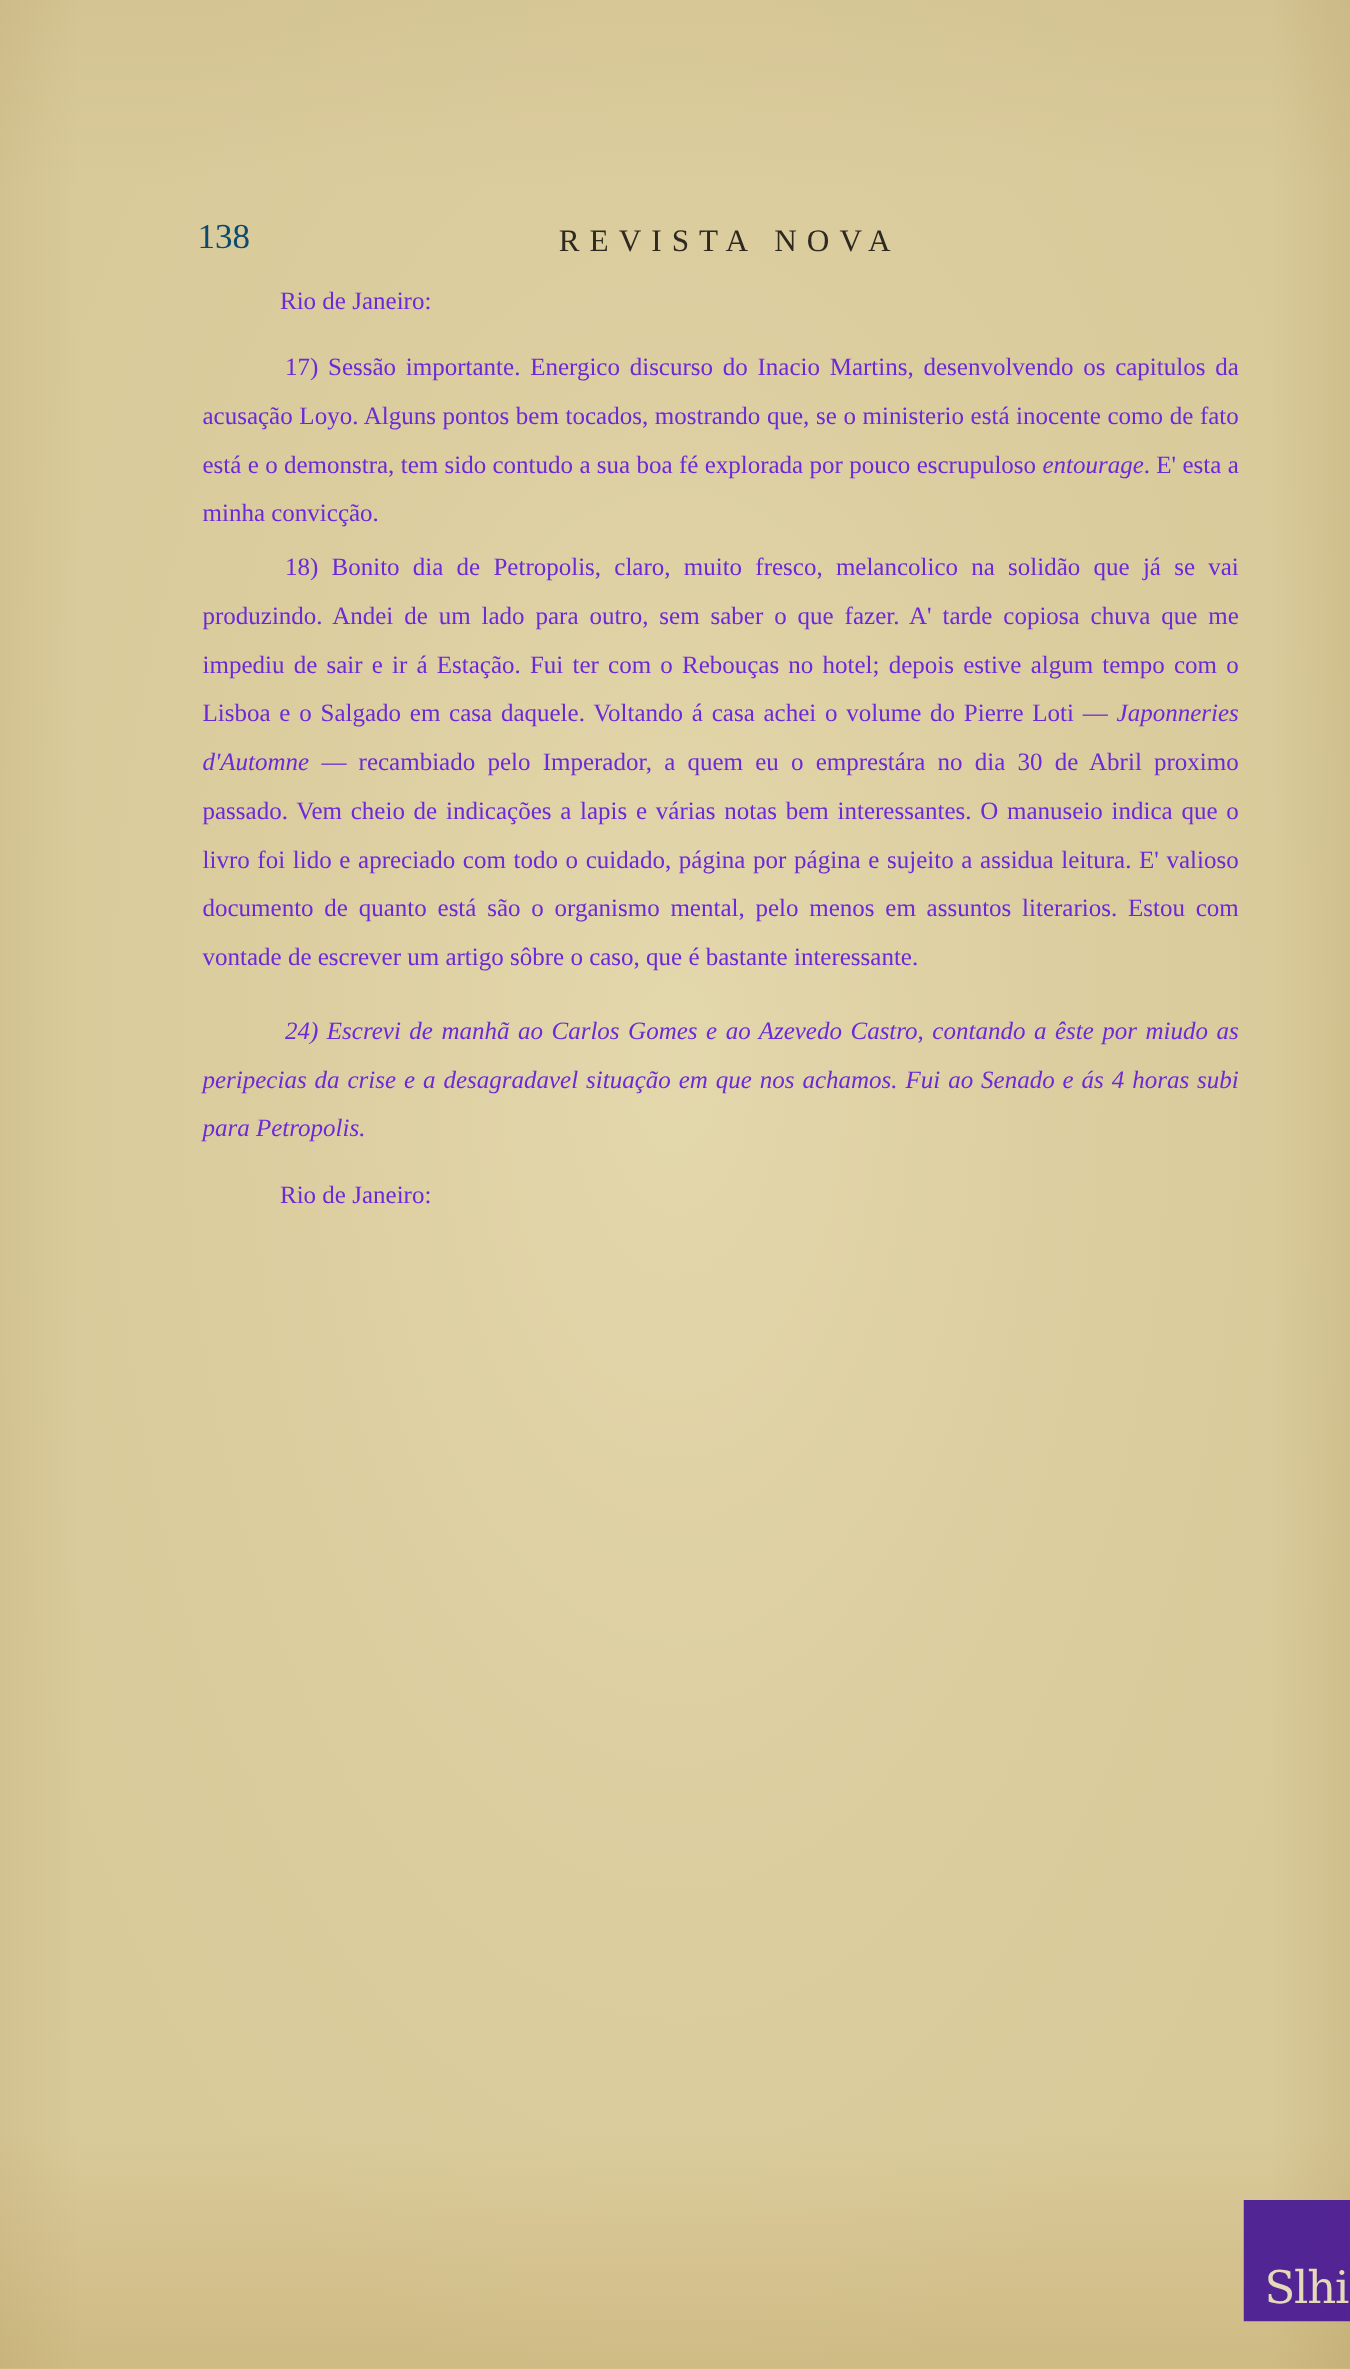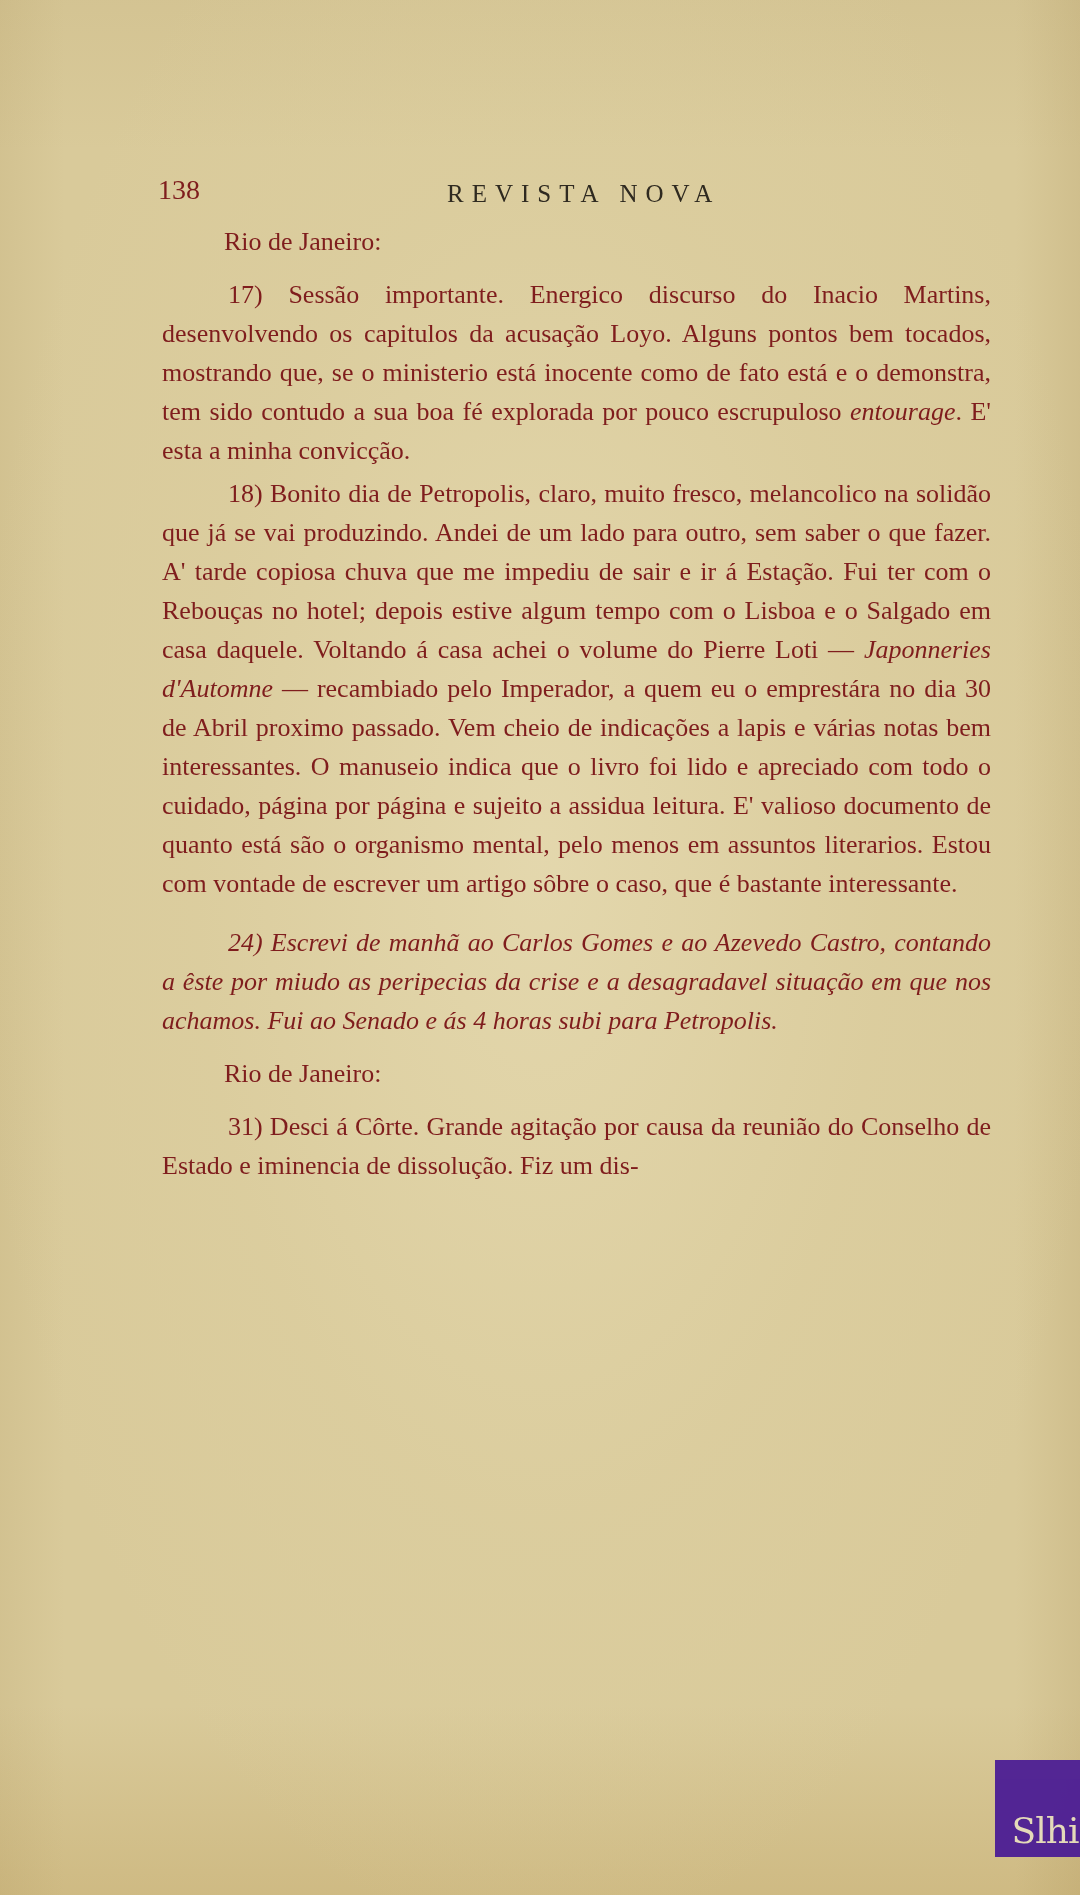--- a/index.html
+++ b/index.html
@@ -15,40 +15,40 @@
         linear-gradient(to bottom, rgba(150,120,60,0.08) 0%, rgba(0,0,0,0) 8%, rgba(0,0,0,0) 90%, rgba(170,130,50,0.22) 100%);
       font-family: "Liberation Serif", "DejaVu Serif", serif;
       color: #2a241a;
     }
     .page-number {
       position: absolute;
       left: 158px;
       top: 176px;
       font-size: 28px;
       line-height: 1;
-      color: #7f1d1d;
+      color: #0c4a6e;
     }
     .running-head {
       position: absolute;
       left: 447px;
       top: 181px;
       font-size: 25px;
       letter-spacing: 8px;
       line-height: 1;
       color: #2f2a20;
     }
     .body-text {
       position: absolute;
       left: 158px;
       top: 222px;
       width: 837px;
-      font-size: 26px;
+      font-size: 20px;
       line-height: 39px;
       text-align: justify;
-      color: #7f1d1d;
+      color: #6d28d9;
     }
     .body-text p {
       margin: 4px;
       text-indent: 66px;
     }
     .body-text .place {
       margin: 0 0 14px 0;
       text-indent: 66px;
     }
     .body-text .gap { margin-top: 14px; }
@@ -81,18 +81,17 @@
 
 <div class="page-number">138</div>
 <div class="running-head">REVISTA NOVA</div>
 
 <div class="body-text">
   <p class="place">Rio de Janeiro:</p>
   <p><span>17) Sessão importante. Energico discurso do Inacio Martins, desenvolvendo os capitulos da acusação Loyo. Alguns pontos bem tocados, mostrando que, se o ministerio está inocente como de fato está e o demonstra, tem sido contudo a sua boa fé explorada por pouco escrupuloso</span> <em>entourage</em><span>. E' esta a minha convicção.</span></p>
   <p><span>18) Bonito dia de Petropolis, claro, muito fresco, melancolico na solidão que já se vai produzindo. Andei de um lado para outro, sem saber o que fazer. A' tarde copiosa chuva que me impediu de sair e ir á Estação. Fui ter com o Rebouças no hotel; depois estive algum tempo com o Lisboa e o Salgado em casa daquele. Voltando á casa achei o volume do Pierre Loti — </span><em>Japonneries d'Automne</em><span> — recambiado pelo Imperador, a quem eu o emprestára no dia 30 de Abril proximo passado. Vem cheio de indicações a lapis e várias notas bem interessantes. O manuseio indica que o livro foi lido e apreciado com todo o cuidado, página por página e sujeito a assidua leitura. E' valioso documento de quanto está são o organismo mental, pelo menos em assuntos literarios. Estou com vontade de escrever um artigo sôbre o caso, que é bastante interessante.</span></p>
   <p class="gap-lg">24) Escrevi de manhã ao Carlos Gomes e ao Azevedo Castro, contando a êste por miudo as peripecias da crise e a desagradavel situação em que nos achamos. Fui ao Senado e ás 4 horas subi para Petropolis.</p>
   <p class="place gap">Rio de Janeiro:</p>
-  <p>31) Desci á Côrte. Grande agitação por causa da reunião do Conselho de Estado e iminencia de dissolução. Fiz um dis-</p>
 </div>
 
 <div class="watermark">
   <span>Slhi</span>
 </div>
 
 </body></html>

